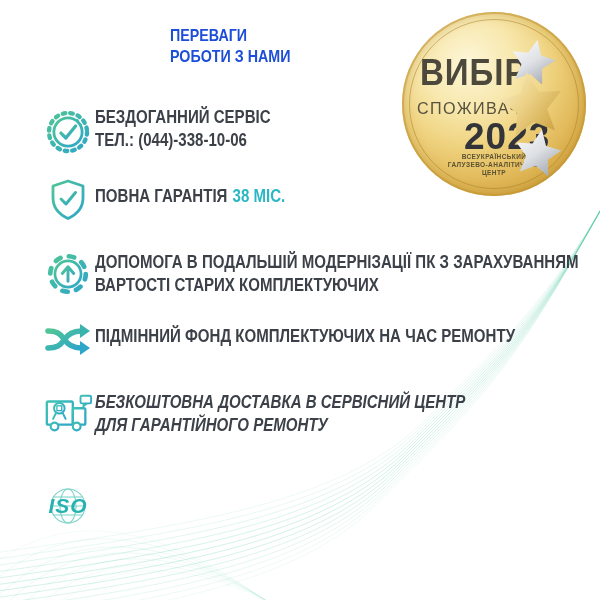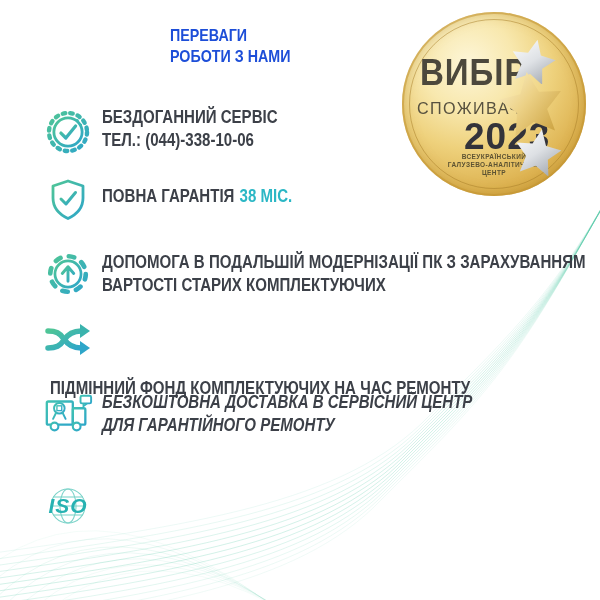--- a/index.html
+++ b/index.html
@@ -25,26 +25,26 @@
                transform:scaleX(0.92);transform-origin:left top;letter-spacing:1px;}
   .medal-line2{position:absolute;left:15px;top:87px;font-size:17px;color:#57513f;letter-spacing:1.5px;
                transform:scaleX(0.95);transform-origin:left top;white-space:nowrap;}
   .medal-year{position:absolute;left:62px;top:104px;font-size:37px;font-weight:bold;color:#33333a;letter-spacing:1px;}
   .medal-issuer{position:absolute;left:0;top:141px;width:100%;text-align:center;color:#5c5232;
                 font-size:6.5px;line-height:8px;letter-spacing:.4px;font-weight:bold;}
   .star{position:absolute;}
   
   .row{position:absolute;left:42px;display:flex;align-items:flex-start;}
   .icon-box{width:52px;height:52px;flex:0 0 52px;display:flex;align-items:center;justify-content:center;}
-  .row-text{margin-left:8px;padding-top:0;color:#3c4048;}
+  .row-text{margin-left:1px;padding-top:0;color:#3c4048;}
   .bline{font-size:17.5px;line-height:23px;font-weight:bold;transform:scaleX(0.86);
          transform-origin:left center;white-space:nowrap;}
   .accent{color:#2bb7c5;margin-left:6px;}
   
-  .r1{top:106px;} .r2{top:174px;} .r3{top:248px;} .r4{top:314px;flex-direction:column;} .r5{top:388px;font-style:italic;} .r6{top:480px;}
+  .r1{top:106px;} .r2{top:174px;} .r3{top:248px;} .r4{top:314px;} .r5{top:388px;font-style:italic;} .r6{top:480px;}
   .r2 .row-text{padding-top:11px;} .r4 .row-text{padding-top:11px;}
   .r3 .row-text,.r5 .row-text,.r6 .row-text{padding-top:3px;}
   .iso-word{font-size:21px;font-weight:bold;font-style:italic;fill:#27b2b2;letter-spacing:1px;}
 </style>
 </head>
 <body>
 
 <div class="page">
 
   <svg class="waves" viewBox="0 0 600 600">

